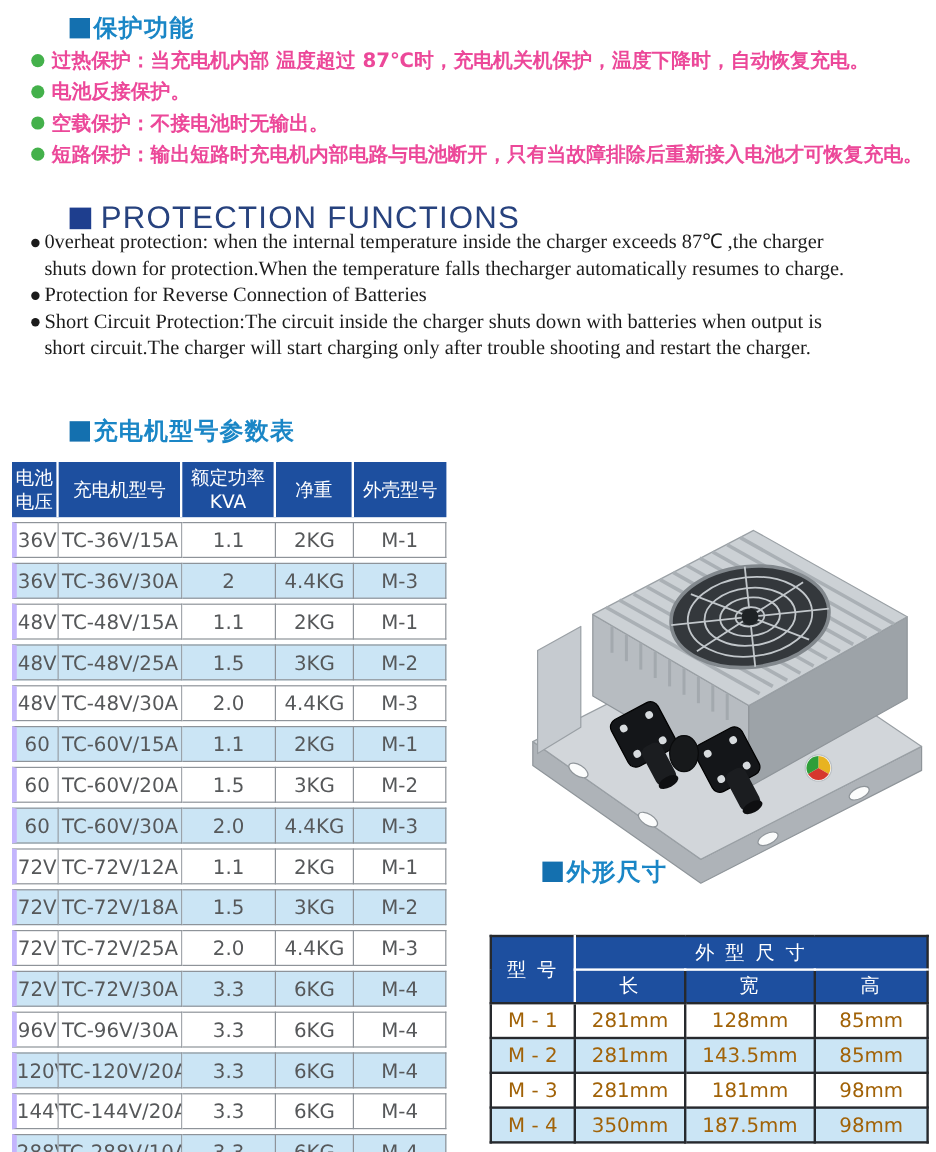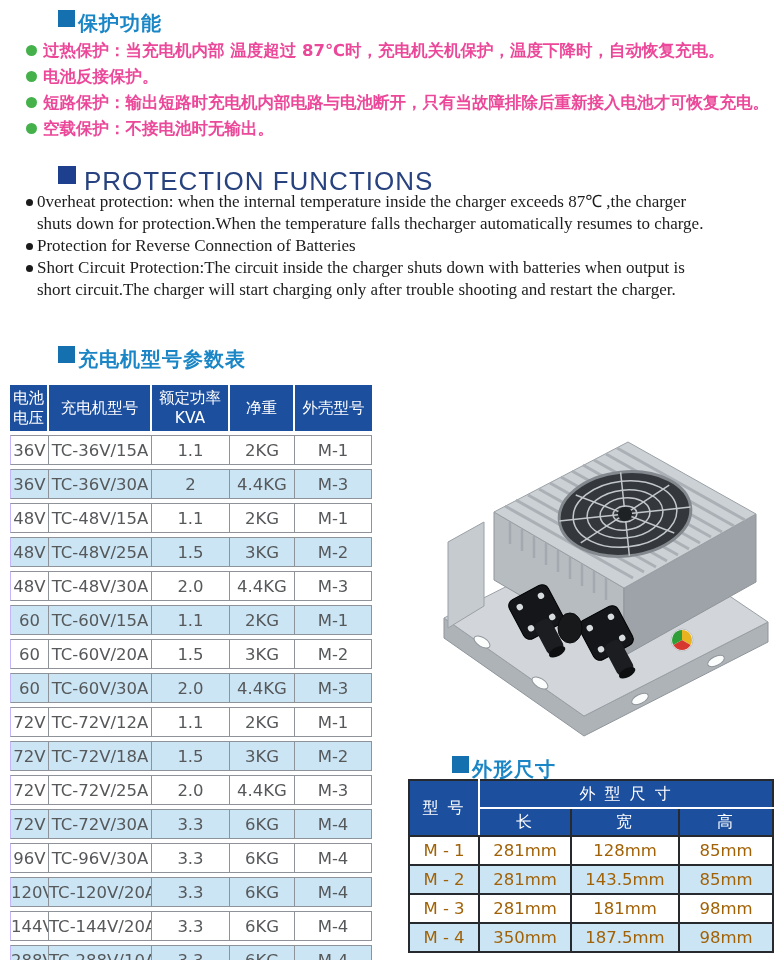--- a/index.html
+++ b/index.html
@@ -2,21 +2,21 @@
 <html><head>
 <meta charset="utf-8">
 <style>
   html,body { margin:0; padding:0; background:#ffffff; }
   .page {
     position:relative; width:780px; height:960px; background:#fff; overflow:hidden;
     font-family:"DejaVu Sans", sans-serif;
   }
 
   
-  .sec-title { position:absolute; display:flex; white-space:nowrap;padding-left:44px; }
+  .sec-title { position:absolute; display:flex; align-items:center; white-space:nowrap;padding-left:44px; }
   .sq { display:inline-block; flex:0 0 auto; }
   .cn-sq { width:17px; height:17px; background:#1470af; margin-right:3px; }
   .en-sq { width:18px; height:18px; background:#1e3e8e; margin-right:8px; }
   .cn-title-text { font-size:20px; font-weight:700; color:#1a86c6; letter-spacing:1px; }
   .en-title-text { font-size:26px; font-weight:400; color:#27427e; letter-spacing:1px;
                    font-family:"Liberation Sans", sans-serif; }
 
   
   .cn-list { position:absolute; left:26px; top:38px; width:748px; }
   .cn-item { display:flex; align-items:flex-start; line-height:25px; margin-bottom:1px; }
@@ -36,21 +36,21 @@
     background:#1d4f9f; color:#ffffff; font-size:15.5px; font-weight:500;
     height:46px; vertical-align:middle; text-align:center;
     border-right:2px solid #ffffff; white-space:pre-line; line-height:20px; padding:0;
   }
   .spec-table th:last-child { border-right:none; }
   .spec-table td {
     height:28px; text-align:center; vertical-align:middle; font-size:16.5px; color:#56585a;
     background:#ffffff; border-top:1px solid #8e9399; border-bottom:1px solid #8e9399;
     border-right:1px solid #8e9399; padding:0; overflow:hidden; white-space:nowrap;
   }
-  .spec-table td:first-child { border-left:1px solid #c4b5fd; }
+  .spec-table td:first-child { border-left:4px solid #c4b5fd; }
   .spec-table tr.alt td { background:#cbe5f5; }
 
   
   .dims-table { position:absolute; left:408px; top:779px; width:364px;
                 border-collapse:collapse; table-layout:fixed; border:2px solid #26292d; }
   .dims-table th {
     background:#1d4f9f; color:#fff; font-weight:500; font-size:16px; text-align:center;
     border:2px solid #26292d; padding:0; height:26px; letter-spacing:2px;
   }
   .dims-table th.model-th { border-right:2px solid #ffffff; font-size:16px; }
@@ -79,25 +79,25 @@
     <div class="cn-item">
       <span class="dot"></span>
       <span class="txt">过热保护：当充电机内部 温度超过 87℃时，充电机关机保护，温度下降时，自动恢复充电。</span>
     </div>
     <div class="cn-item">
       <span class="dot"></span>
       <span class="txt">电池反接保护。</span>
     </div>
     <div class="cn-item">
       <span class="dot"></span>
+      <span class="txt">空载保护：不接电池时无输出。</span>
+    </div>
+    <div class="cn-item">
+      <span class="dot"></span>
       <span class="txt">短路保护：输出短路时充电机内部电路与电池断开，只有当故障排除后重新接入电池才可恢复充电。</span>
-    </div>
-    <div class="cn-item">
-      <span class="dot"></span>
-      <span class="txt">空载保护：不接电池时无输出。</span>
     </div>
   </div>
 
   <div class="sec-title" style="left:14px; top:166px;">
     <span class="sq en-sq"></span>
     <span class="en-title-text">PROTECTION FUNCTIONS</span>
   </div>
   <div class="en-list">
     <div class="en-item">
       <span class="dot"></span>
@@ -330,21 +330,21 @@
       <ellipse cx="152" cy="238" rx="12" ry="15" fill="#17191b" stroke="#0a0b0c"></ellipse>
       <g>
         <circle cx="264" cy="250" r="11" fill="#ffffff" stroke="#b9bfc4"></circle>
         <path d="M264 250 L264 240 A10 10 0 0 1 272.66 255 Z" fill="#e8b320"></path>
         <path d="M264 250 L272.66 255 A10 10 0 0 1 255.34 255 Z" fill="#d6372e"></path>
         <path d="M264 250 L255.34 255 A10 10 0 0 1 264 240 Z" fill="#2f9e39"></path>
       </g>
     </svg>
   </div>
 
-  <div class="sec-title" style="left:408px; top:756px;">
+  <div class="sec-title" style="left:408px; top:713px;">
     <span class="sq cn-sq"></span>
     <span class="cn-title-text">外形尺寸</span>
   </div>
 
   <table class="dims-table">
     <colgroup>
       <col style="width:70px">
         <col style="width:92px">
         <col style="width:108px">
         <col style="width:94px">

